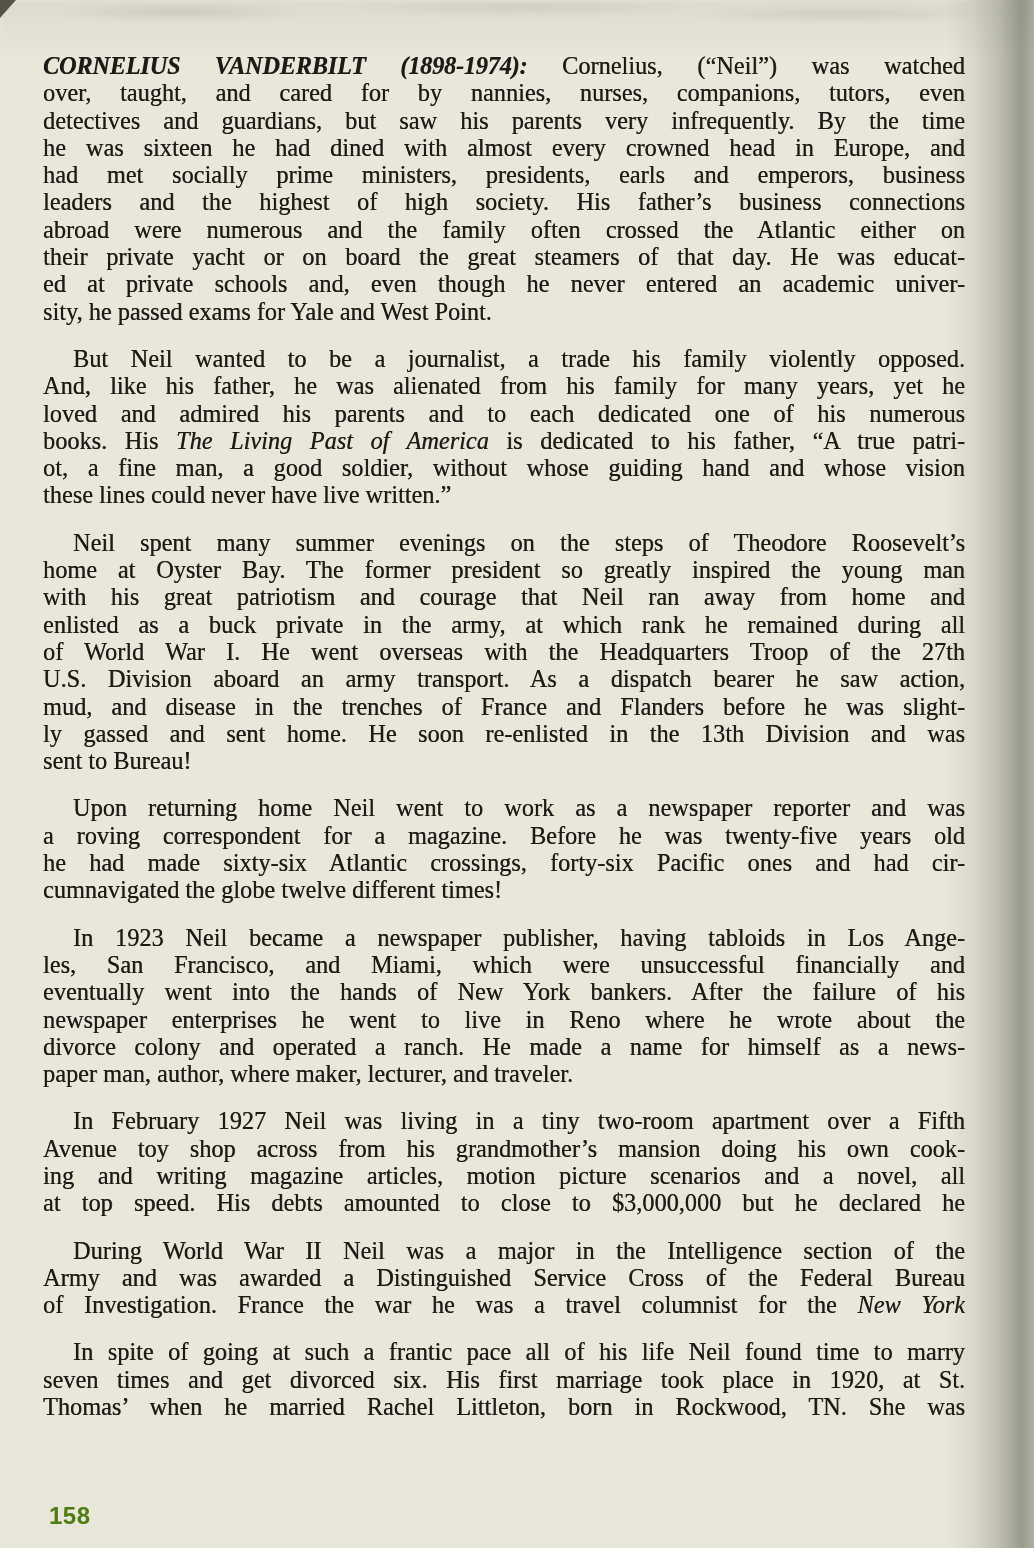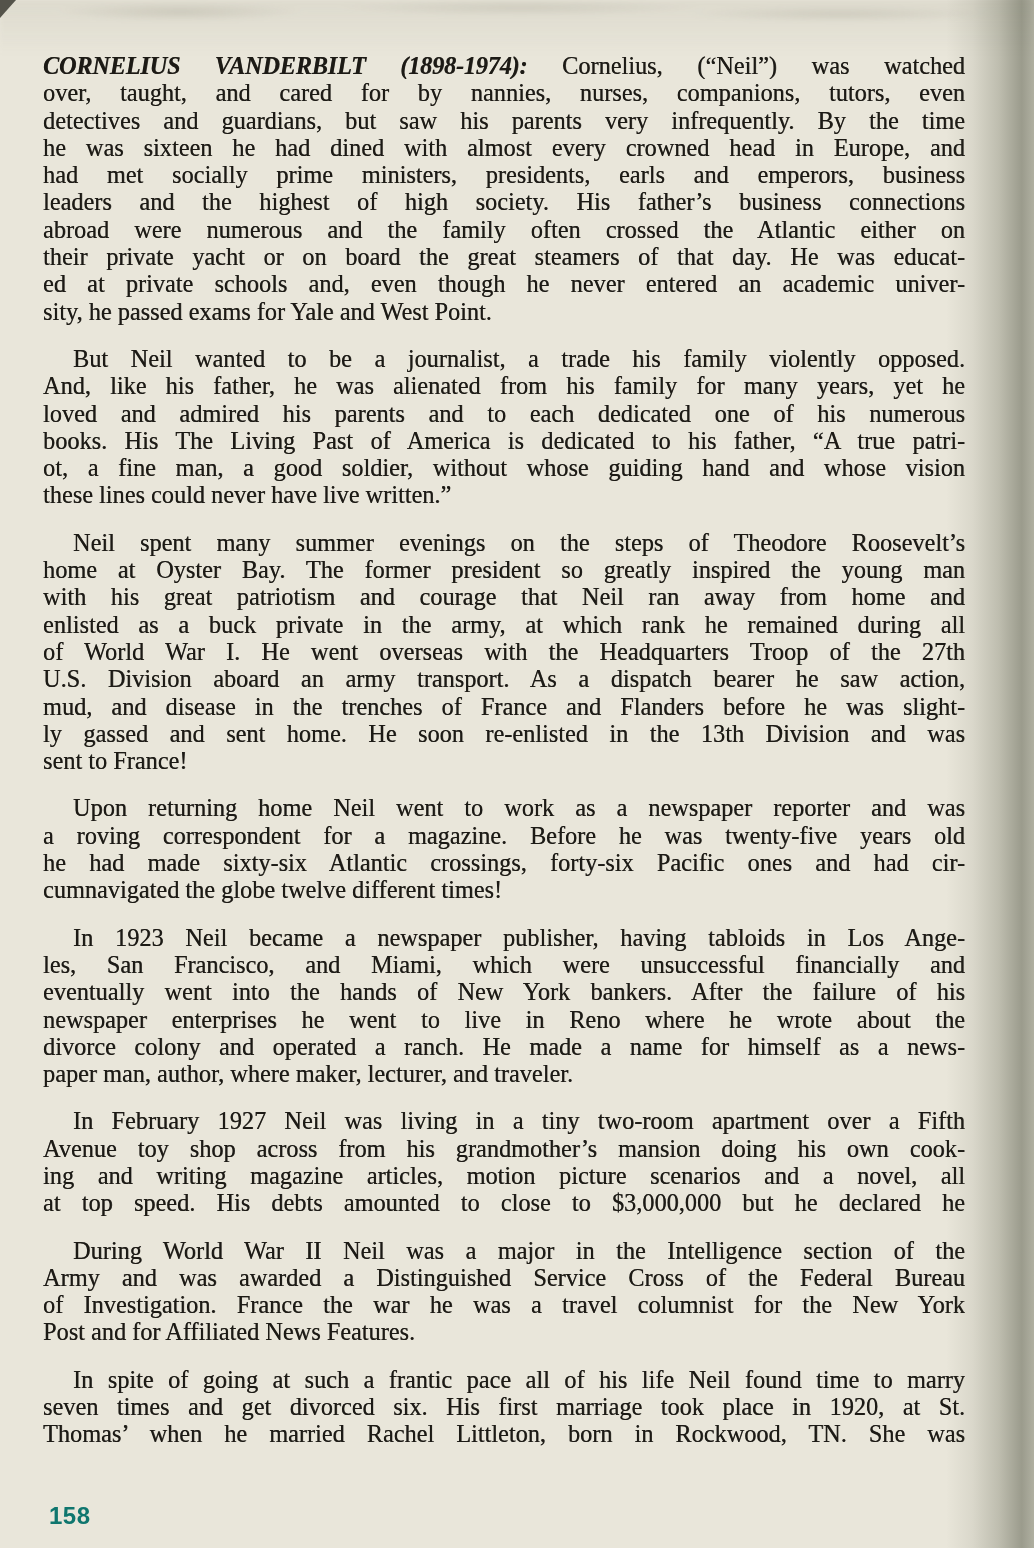--- a/index.html
+++ b/index.html
@@ -58,29 +58,29 @@
     text-align: justify;
     text-align-last: left;
     text-justify: inter-word;
     height: 27.3px;
     overflow: hidden;
     white-space: normal;
   }
   .line.full { text-align-last: justify; }
   .line.indent { text-indent: 30px; }
   .bi { font-style: italic; font-weight: bold; letter-spacing: -0.2px; }
-  .i  { }
+  .i  { font-style: italic; }
   .page-number {
     position: absolute;
     left: 49px; top: 1502px;
     font-family: "Liberation Sans", sans-serif;
     font-weight: bold;
     font-size: 24px;
     letter-spacing: 0.5px;
-    color: #0f766e;
+    color: #4d7c0f;
   }
 </style>
 </head>
 <body>
 
 <div class="scan-page">
   <div class="bleed-smudge"></div>
   <div class="corner-mark"></div>
   <div class="text-block">
       <div class="para">
@@ -105,21 +105,21 @@
       </div>
       <div class="para">
         <div class="line full indent"><span>Neil spent many summer evenings on the steps of Theodore Roosevelt’s</span></div>
         <div class="line full"><span>home at Oyster Bay. The former president so greatly inspired the young man</span></div>
         <div class="line full"><span>with his great patriotism and courage that Neil ran away from home and</span></div>
         <div class="line full"><span>enlisted as a buck private in the army, at which rank he remained during all</span></div>
         <div class="line full"><span>of World War I. He went overseas with the Headquarters Troop of the 27th</span></div>
         <div class="line full"><span>U.S. Division aboard an army transport. As a dispatch bearer he saw action,</span></div>
         <div class="line full"><span>mud, and disease in the trenches of France and Flanders before he was slight-</span></div>
         <div class="line full"><span>ly gassed and sent home. He soon re-enlisted in the 13th Division and was</span></div>
-        <div class="line"><span>sent to France!</span></div>
+        <div class="line"><span>sent to Bureau!</span></div>
       </div>
       <div class="para">
         <div class="line full indent"><span>Upon returning home Neil went to work as a newspaper reporter and was</span></div>
         <div class="line full"><span>a roving correspondent for a magazine. Before he was twenty-five years old</span></div>
         <div class="line full"><span>he had made sixty-six Atlantic crossings, forty-six Pacific ones and had cir-</span></div>
         <div class="line"><span>cumnavigated the globe twelve different times!</span></div>
       </div>
       <div class="para">
         <div class="line full indent"><span>In 1923 Neil became a newspaper publisher, having tabloids in Los Ange-</span></div>
         <div class="line full"><span>les, San Francisco, and Miami, which were unsuccessful financially and</span></div>
@@ -131,21 +131,20 @@
       <div class="para">
         <div class="line full indent"><span>In February 1927 Neil was living in a tiny two-room apartment over a Fifth</span></div>
         <div class="line full"><span>Avenue toy shop across from his grandmother’s mansion doing his own cook-</span></div>
         <div class="line full"><span>ing and writing magazine articles, motion picture scenarios and a novel, all</span></div>
         <div class="line full"><span>at top speed. His debts amounted to close to $3,000,000 but he declared he</span></div>
       </div>
       <div class="para">
         <div class="line full indent"><span>During World War II Neil was a major in the Intelligence section of the</span></div>
         <div class="line full"><span>Army and was awarded a Distinguished Service Cross of the Federal Bureau</span></div>
         <div class="line full"><span>of Investigation. France the war he was a travel columnist for the </span><span class="i">New York</span></div>
-        <div class="line"><span class="i">Post</span><span> and for Affiliated News Features.</span></div>
       </div>
       <div class="para">
         <div class="line full indent"><span>In spite of going at such a frantic pace all of his life Neil found time to marry</span></div>
         <div class="line full"><span>seven times and get divorced six. His first marriage took place in 1920, at St.</span></div>
         <div class="line full"><span>Thomas’ when he married Rachel Littleton, born in Rockwood, TN. She was</span></div>
       </div>
     </div>
   <div class="page-number">158</div>
   <div class="gutter-shadow"></div>
 </div>

